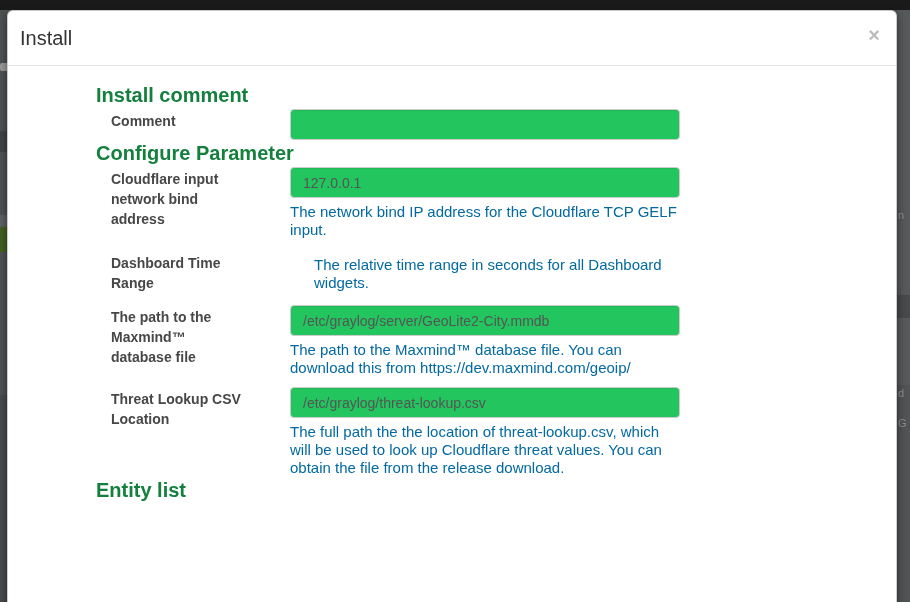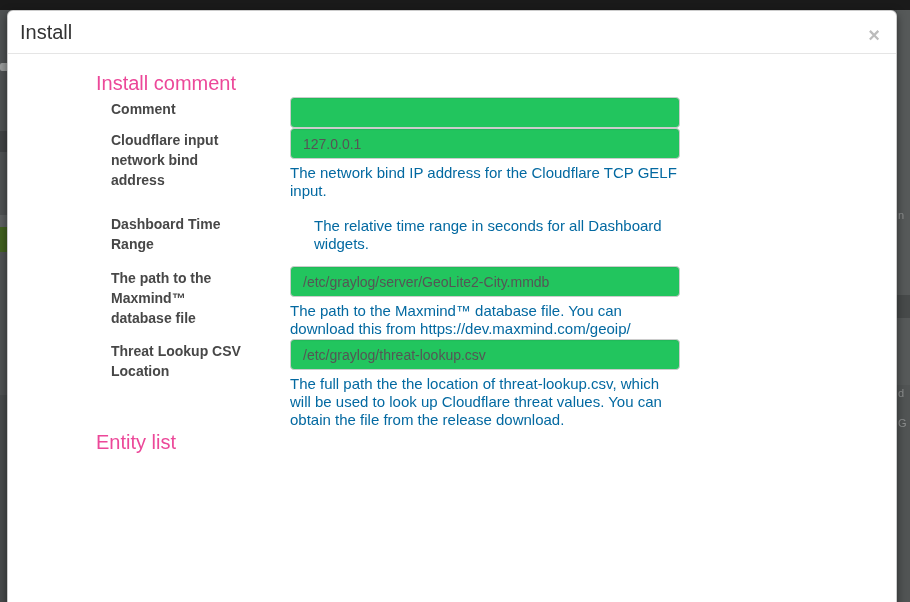--- a/index.html
+++ b/index.html
@@ -22,39 +22,39 @@
   .frag{position:absolute;left:1px;color:#8d8f8f;font-size:11px;line-height:11px;}
   .frag.f1{top:200px;} .frag.f2{top:378px;} .frag.f3{top:408px;}
 
   
   .modal{
     position:absolute;left:7px;top:10px;width:890px;height:640px;
     background:#fff;border-radius:6px;border:1px solid rgba(0,0,0,.2);
     box-sizing:border-box;box-shadow:0 3px 9px rgba(0,0,0,.5);
   }
   .modal-header{
-    height:43px;border-bottom:1px solid #e5e5e5;
+    height:55px;border-bottom:1px solid #e5e5e5;
     display:flex;align-items:center;padding:0 16px 0 12px;box-sizing:border-box;
   }
   .modal-title{font-size:20px;font-weight:400;color:#333;}
   .close-btn{
     margin-left:auto;align-self:flex-start;margin-top:14px;
     background:none;border:none;padding:0;cursor:pointer;
     color:#bcbcbc;font-size:20px;font-weight:700;line-height:20px;
     font-family:"Liberation Sans",sans-serif;
   }
   .modal-body{padding:16px 40px 40px 88px;}
-  h2.section{font-size:20px;font-weight:400;color:#ec4899;margin:0;line-height:27px;}
+  h2.section{font-size:20px;font-weight:700;color:#15803d;margin:0;line-height:27px;}
   .h-first{margin-bottom:30px;}
   .h-config{margin-top:17px;margin-bottom:31px;}
   .h-entity{margin-top:24px;}
 
   .form-row{display:flex;margin-left:15px;}
   .row-comment{margin-bottom:0;}
-  .mb6{margin-bottom:12px;} .mb12{margin-bottom:12px;gap:24px;} .mb11{margin-bottom:1px;}
+  .mb6{margin-bottom:12px;} .mb12{margin-bottom:12px;gap:24px;} .mb11{margin-bottom:10px;}
   .field-label{
     flex:0 0 179px;box-sizing:border-box;padding:2px 44px 0 0;
     font-size:14px;font-weight:700;line-height:20px;color:#474747;
   }
   .field-main{flex:0 0 390px;}
   .text-input{
     width:390px;height:31px;box-sizing:border-box;
     border:1px solid #ccc;border-radius:4px;
     padding:0 12px;font-size:14px;color:#555;background:#22c55e;
     box-shadow:inset 0 1px 1px rgba(0,0,0,.06);outline:none;
@@ -93,20 +93,21 @@
 
     <h2 class="section h-first">Install comment</h2>
 
     <div class="form-row row-comment">
       <label class="field-label">Comment</label>
       <div class="field-main">
         <input class="text-input" type="text" value="" style="">
       </div>
     </div>
 
+    <h2 class="section h-config">Configure Parameter</h2>
 
     <div class="form-row mb6">
       <label class="field-label">Cloudflare input network bind address</label>
       <div class="field-main">
         <input class="text-input" type="text" value="127.0.0.1" style="">
         <div class="help-text">The network bind IP address for the Cloudflare TCP GELF input.</div>
       </div>
     </div>
 
     <div class="form-row mb12">

